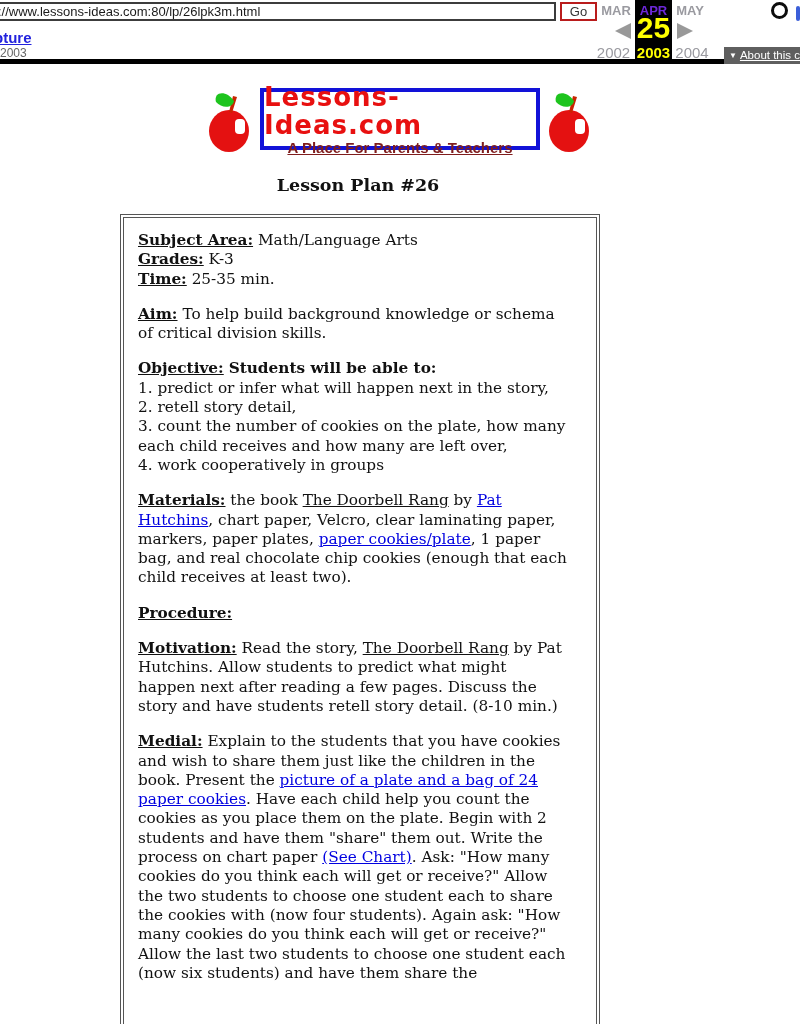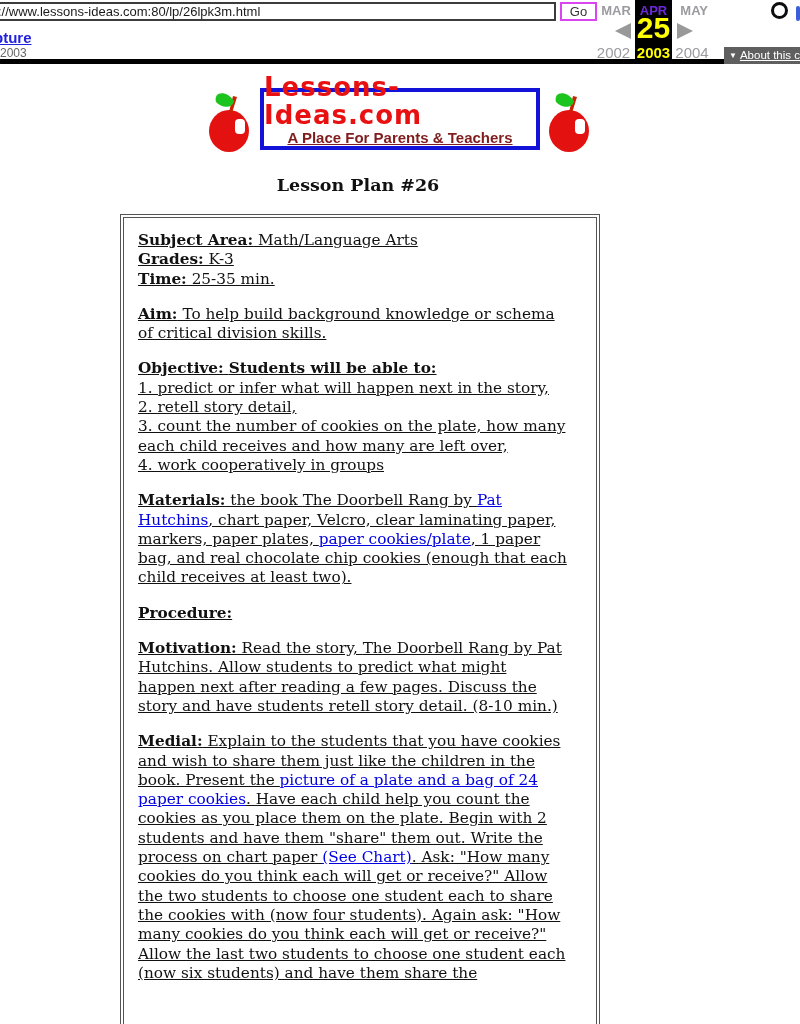--- a/index.html
+++ b/index.html
@@ -8,31 +8,31 @@
 
   
   .wb-toolbar { position: absolute; left: 0; top: 0; width: 800px; height: 64px; background: #fff; }
   .wb-bottombar { position: absolute; left: 0; top: 59px; width: 800px; height: 5px; background: #000; }
   .wb-blackcol { position: absolute; left: 635px; top: 0; width: 37px; height: 60px; background: #000; }
 
   .wb-url { position: absolute; left: -8px; top: 2px; width: 564px; height: 19px;
             border: 2px solid #3c3c3c; background: #fff; font: 13px "Liberation Sans", sans-serif;
             color: #1a1a1a; padding: 0 4px; }
   .wb-go  { position: absolute; left: 560px; top: 2px; width: 37px; height: 19px;
-            border: 2px solid #d946ef; background: #fff; font: 13px "Liberation Sans", sans-serif;
+            border: 2px solid #b91c1c; background: #fff; font: 13px "Liberation Sans", sans-serif;
             color: #333; text-align: center; line-height: 15px; cursor: pointer; }
 
   .wb-capture { position: absolute; left: -6px; top: 29px; font: bold 15px "Liberation Sans", sans-serif;
                 color: #2222dd; text-decoration: underline; cursor: pointer; }
   .wb-capyear { position: absolute; left: 0px; top: 46px; font: 12px "Liberation Sans", sans-serif; color: #666; }
 
   .wb-month { position: absolute; top: 3px; font: bold 13px "Liberation Sans", sans-serif; color: #9a9aa0; text-align: center; }
   .wb-month.prev { left: 597px; width: 38px; }
   .wb-month.cur  { left: 635px; width: 37px; color: #6d28d9; }
-  .wb-month.next { left: 672px; width: 36px; text-align: right; }
+  .wb-month.next { left: 672px; width: 36px; }
 
   .wb-day { position: absolute; left: 635px; top: 13px; width: 37px; text-align: center;
             font: bold 30px/30px "Liberation Sans", sans-serif; color: #ffff00; }
 
   .wb-arrow { position: absolute; top: 23px; width: 0; height: 0; cursor: pointer; }
   .wb-arrow.left  { left: 615px; border-top: 8px solid transparent; border-bottom: 8px solid transparent; border-right: 16px solid #999; }
   .wb-arrow.right { left: 677px; border-top: 8px solid transparent; border-bottom: 8px solid transparent; border-left: 16px solid #999; }
 
   .wb-year { position: absolute; top: 44px; font: 15px "Liberation Sans", sans-serif; color: #9a9aa0; text-align: center; }
   .wb-year.prev { left: 592px; width: 43px; cursor: pointer; }
@@ -47,34 +47,34 @@
   .wb-about { position: absolute; left: 724px; top: 47px; width: 80px; height: 17px;
               background: #5f5f5f; color: #fff; font: 11.5px "Liberation Sans", sans-serif;
               padding: 2px 0 0 5px; white-space: nowrap; cursor: pointer; z-index: 3; }
   .wb-about .caret { font-size: 8px; margin-right: 3px; vertical-align: 1px; }
   .wb-about .txt { text-decoration: underline; }
 
   
   .logo-row { position: absolute; left: 0; top: 88px; width: 800px; display: flex;
               justify-content: center; align-items: flex-start; gap: 8px; }
   .logo-box { width: 280px; height: 62px; border: 4px solid #1212d8; background: #fff;
-              display: flex; flex-direction: column; align-items: center; justify-content: flex-end; }
+              display: flex; flex-direction: column; align-items: center; justify-content: center; }
   .logo-title { font: bold 26px/28px "DejaVu Sans", sans-serif; color: #e81010; letter-spacing: 1px; }
   .logo-tagline { font: bold 15px/17px "Liberation Sans", sans-serif; color: #7f1d1d; text-decoration: underline; }
   .apple { width: 44px; height: 66px; }
 
   
   .page-title { position: absolute; left: 0; top: 175px; width: 716px; text-align: center;
                 font: bold 17.5px "DejaVu Serif", serif; color: #111; }
 
   .lesson-outer { position: absolute; left: 120px; top: 214px; width: 480px;
                   border: 1px solid #555; background: #fff; }
   .lesson-inner { border: 1px solid #555; margin: 2px; padding: 13px 16px 60px 14px; min-height: 900px; }
 
-  .para { font: 15.3px/19.3px "DejaVu Serif", serif; color: #111; margin: 0 12px 16px 0; text-decoration: underline; }
+  .para { font: 15.3px/19.3px "DejaVu Serif", serif; color: #111; margin: 0 12px 16px 0; }
   .seg-label { font-weight: bold; text-decoration: underline; }
   .seg-bold { font-weight: bold; }
   .seg-underline { text-decoration: underline; }
   a.inline-link { color: #0000e0; text-decoration: underline; cursor: pointer; }
 </style>
 </head>
 <body>
 
 <div class="wb-toolbar">
   <div class="wb-blackcol"></div>

